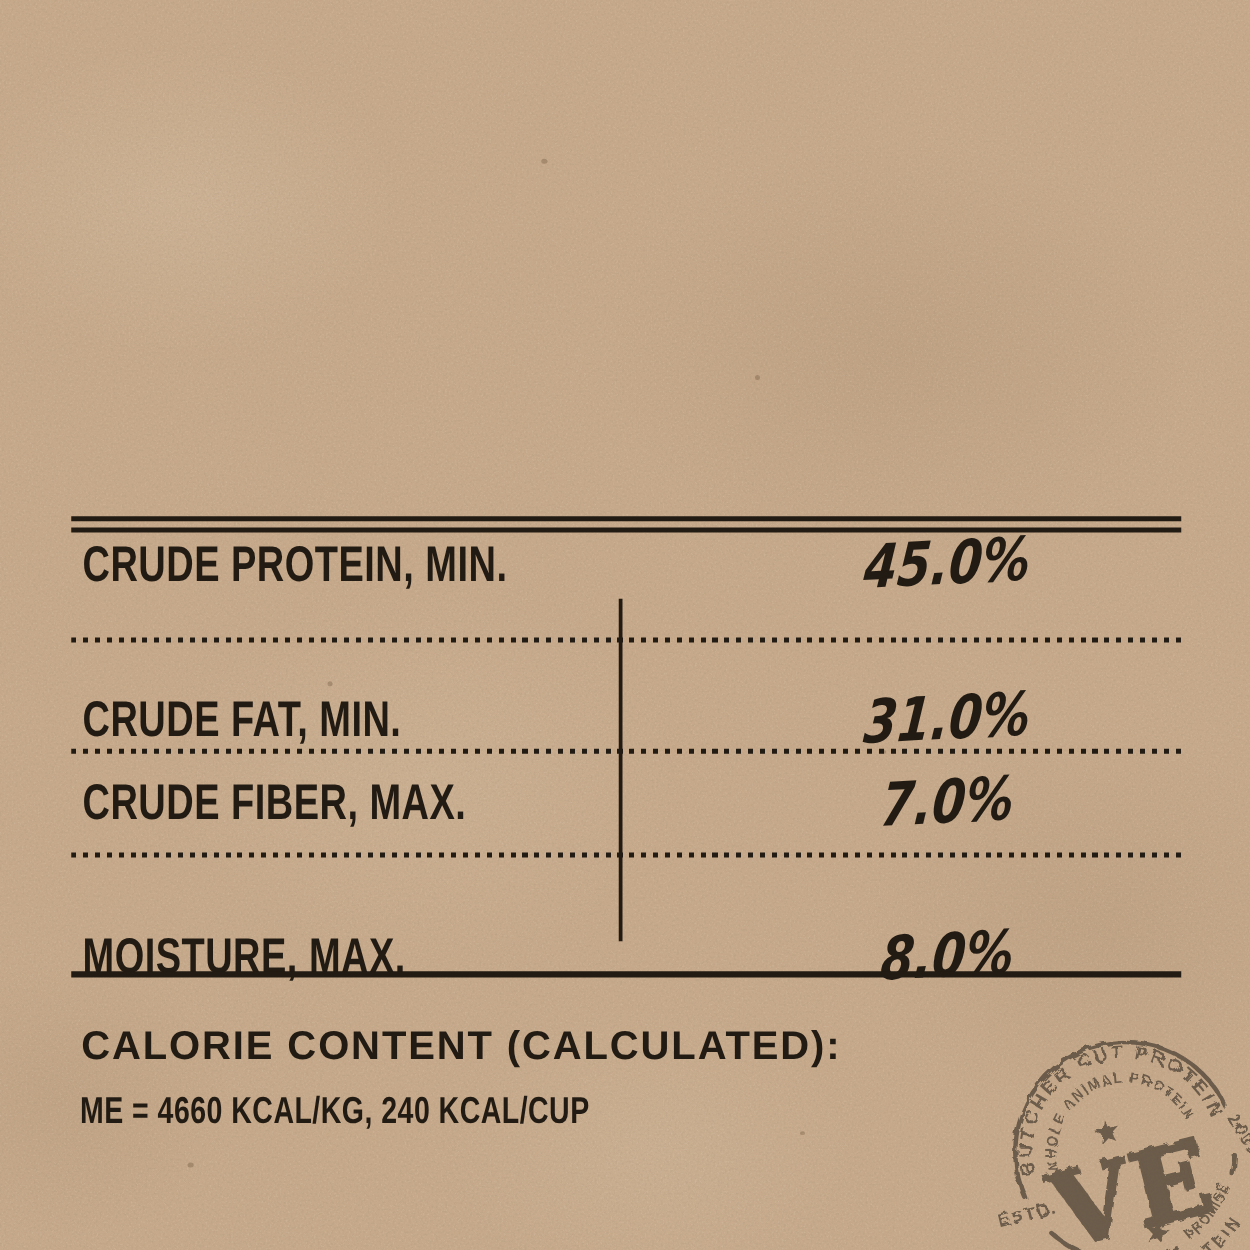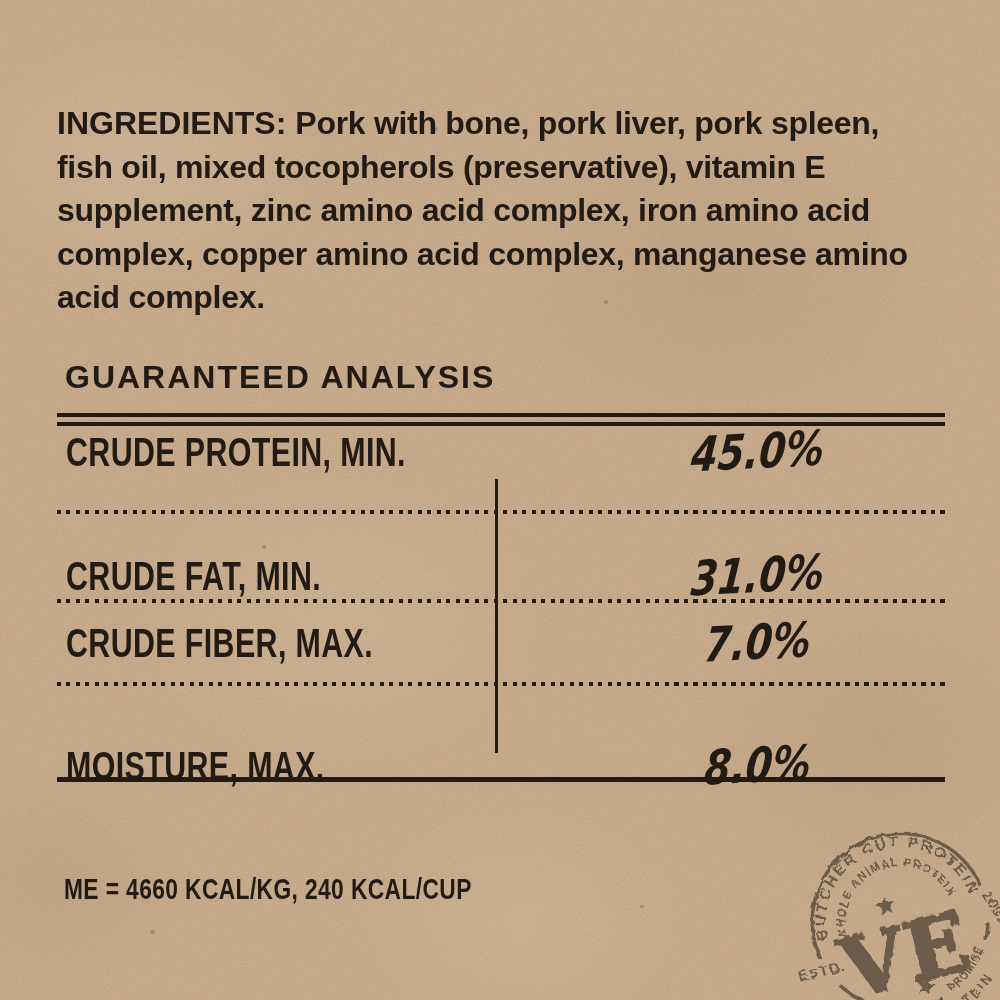--- a/index.html
+++ b/index.html
@@ -96,23 +96,21 @@
     <rect width="1000" height="1000" filter="url(#fLight)" opacity="0.45"></rect>
   </svg>
 
   <div class="speck" style="left:433px;top:127px;width:5px;height:4px;"></div>
   <div class="speck" style="left:262px;top:545px;width:4px;height:4px;"></div>
   <div class="speck" style="left:705px;top:600px;width:4px;height:3px;"></div>
   <div class="speck" style="left:150px;top:930px;width:5px;height:4px;"></div>
   <div class="speck" style="left:604px;top:300px;width:4px;height:4px;"></div>
   <div class="speck" style="left:640px;top:905px;width:4px;height:3px;"></div>
 
-  <p class="ingredients"><span class="ing-label">INGREDIENTS:</span><span>Pork with bone, pork liver, pork spleen, fish oil, mixed tocopherols (preservative), vitamin E supplement, zinc amino acid complex, iron amino acid complex, copper amino acid complex, manganese amino acid complex.</span></p>
 
-  <h2 class="section-title ga-title" style="margin:0;">GUARANTEED ANALYSIS</h2>
 
   <div class="rule-double">
     <div class="bar"></div>
     <div class="bar"></div>
   </div>
 
   <div class="ga-row row-1">
     <span class="lbl">CRUDE PROTEIN, MIN.</span>
     <span class="val">45.0%</span>
   </div>
@@ -131,20 +129,21 @@
   <div class="dotted dot-3"></div>
 
   <div class="ga-row row-4">
     <span class="lbl">MOISTURE, MAX.</span>
     <span class="val">8.0%</span>
   </div>
 
   <div class="vline"></div>
   <div class="rule-bottom"></div>
 
+  <h2 class="section-title cal-title" style="margin:0;">CALORIE CONTENT (CALCULATED):</h2>
   <p class="cal-value" style="margin:0;">ME = 4660 KCAL/KG, 240 KCAL/CUP</p>
 
   <svg class="stamp-svg" width="310" height="250" viewBox="695 755 310 250" aria-hidden="true">
     <defs>
       <filter id="rough" x="-15%" y="-15%" width="130%" height="130%">
         <feTurbulence type="fractalNoise" baseFrequency="0.14" numOctaves="2" seed="4" result="t"></feTurbulence>
         <feDisplacementMap in="SourceGraphic" in2="t" scale="5"></feDisplacementMap>
       </filter>
       <path id="stampOuterTop" d="M 829.6,943.9 A 74,74 0 1 1 970.4,898.1" fill="none"></path>
       <path id="stampInnerTop" d="M 849.0,941.6 A 55,55 0 1 1 951.0,900.4" fill="none"></path>

